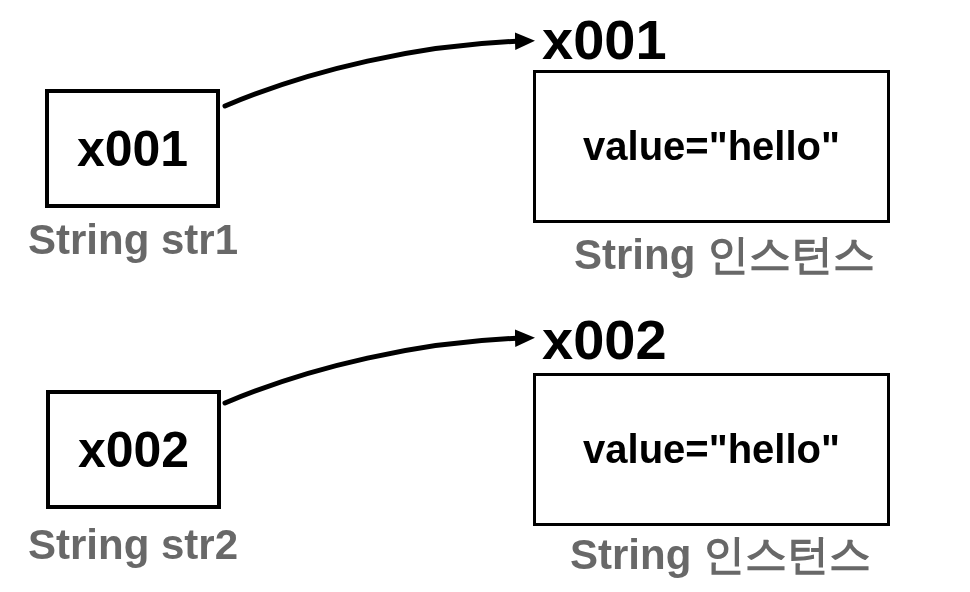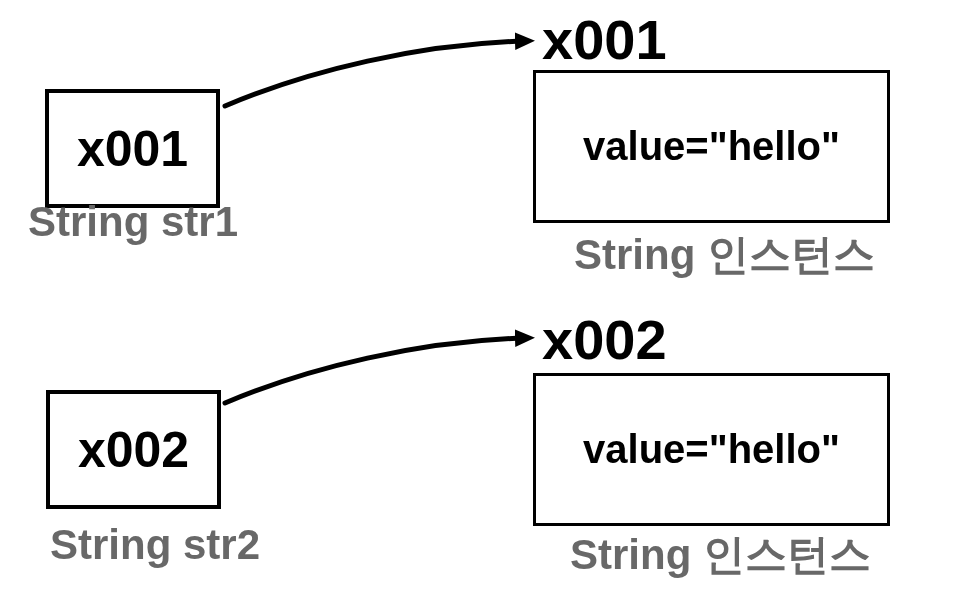--- a/index.html
+++ b/index.html
@@ -80,22 +80,22 @@
 
   
   .caption {
     position: absolute;
     font-weight: bold;
     font-size: 42px;
     line-height: 1;
     color: #686868;
     white-space: nowrap;
   }
-  .caption.c1  { left: 28px;  top: 201px; }
-  .caption.c2  { left: 28px;  top: 524px; margin-left: 22px; }
+  .caption.c1  { left: 28px;  top: 219px; }
+  .caption.c2  { left: 28px;  top: 524px; }
   .caption.ic1 { left: 574px; top: 234px; }
   .caption.ic2 { left: 570px; top: 534px; }
 </style>
 </head>
 <body>
 
 <div class="canvas">
 
   <svg class="arrows" viewBox="0 0 970 592" xmlns="http://www.w3.org/2000/svg">
     <defs>

